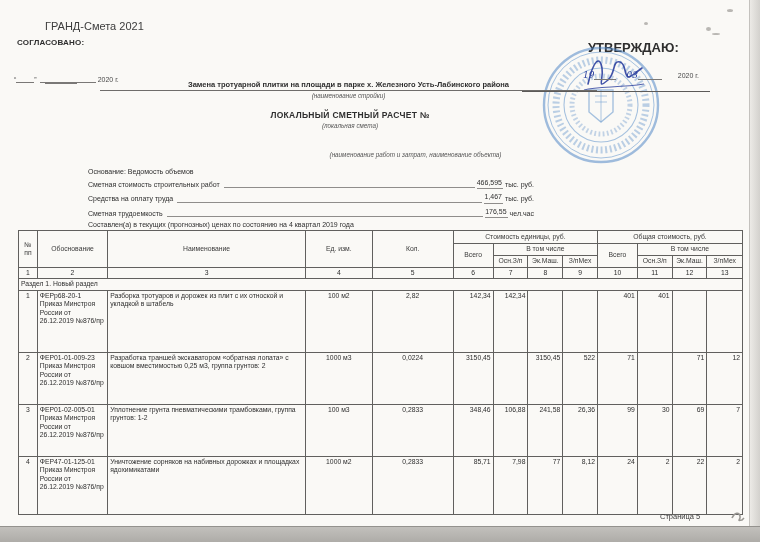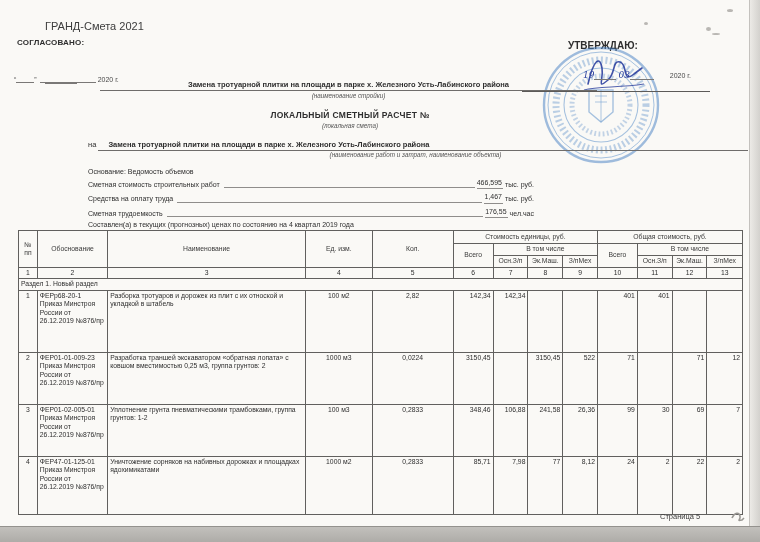--- a/index.html
+++ b/index.html
@@ -12,21 +12,21 @@
   .abs{position:absolute;}
   
   .edge-right{position:absolute;top:0;right:0;width:10px;height:542px;
     background:linear-gradient(to right,#eceae6,#d3d1cd);border-left:1px solid #c4c2be;}
   .edge-bottom{position:absolute;left:0;bottom:0;width:760px;height:15px;
     background:linear-gradient(to bottom,#c2c0bc,#aeaca8);border-top:1px solid #94928e;}
   .speck{position:absolute;background:#b9b7b3;border-radius:50%;}
   
   .app-title{left:45px;top:20px;font-size:11px;color:#3c3c3c;}
   .agreed{left:17px;top:38px;font-size:8px;font-weight:bold;letter-spacing:.2px;}
-  .approved{left:568px;top:40px;font-size:10px;font-weight:bold;}
+  .approved{left:588px;top:40px;font-size:13px;font-weight:bold;}
   .uline{border-bottom:1px solid #7a7876;display:inline-block;height:8px;vertical-align:bottom;}
   .dateline{font-size:7px;color:#4a4a4a;white-space:nowrap;}
   .hand{font-family:"DejaVu Serif", serif;font-style:italic;color:#2b3f9e;font-size:9px;}
   .proj-name{left:100px;top:80px;width:497px;text-align:center;font-size:7.5px;font-weight:bold;
     border-bottom:1px solid #6f6d6b;padding-bottom:1px;}
   .caption{font-size:6.3px;font-style:italic;color:#555;}
   .doc-title{left:0;top:110px;width:700px;text-align:center;font-size:8.5px;font-weight:bold;letter-spacing:.3px;}
   .doc-sub{left:0;top:122px;width:700px;text-align:center;}
   .obj-row{left:88px;top:140px;width:655px;font-size:7.5px;white-space:nowrap;}
   .obj-name{display:inline-block;width:640px;font-weight:bold;border-bottom:1px solid #6f6d6b;padding-bottom:1px;text-align:left;padding-left:10px;}
@@ -89,34 +89,30 @@
     </g>
   </svg>
 
   <svg class="abs sig" width="72" height="44" viewBox="0 0 72 44">
     <path d="M10 34 C 16 8, 22 6, 24 18 C 26 30, 18 40, 30 30 C 38 23, 34 10, 42 12 C 50 14, 44 34, 56 24 L 64 18" fill="none" stroke="#2b3f9e" stroke-width="1.6" stroke-linecap="round" opacity="0.9"></path>
     <path d="M6 40 C 20 36, 40 38, 66 34" fill="none" stroke="#2b3f9e" stroke-width="1.1" opacity="0.8"></path>
   </svg>
 
   <div class="abs rdate dateline">
     <span class="hand">19</span><span class="uline" style="width:22px;"></span>
-    <span class="hand" style="margin-left:0;">03</span><span class="uline" style="width:24px;"></span>
+    <span class="hand" style="margin-left:8px;">03</span><span class="uline" style="width:24px;"></span>
     <span style="margin-left:14px;">2020 г.</span>
   </div>
   <div class="abs longline"></div>
 
   <div class="abs proj-name">Замена тротуарной плитки на площади в парке х. Железного Усть-Лабинского района</div>
   <div class="abs caption" style="left:100px;top:92px;width:497px;text-align:center;">(наименование стройки)</div>
   <div class="abs doc-title">ЛОКАЛЬНЫЙ СМЕТНЫЙ РАСЧЕТ №</div>
   <div class="abs doc-sub caption">(локальная смета)</div>
 
-  <div class="abs obj-row">
-    <span>на</span>
-    <span class="obj-name">Замена тротуарной плитки на площади в парке х. Железного Усть-Лабинского района</span>
-  </div>
   <div class="abs obj-cap caption">(наименование работ и затрат, наименование объекта)</div>
 
   <div class="abs basis">
     <div>Основание: Ведомость объемов</div>
     <div class="basis-row">
       <span class="basis-label">Сметная стоимость строительных работ</span>
       <span class="fill"></span>
       <span class="basis-val">466,595</span>
       <span class="basis-unit">тыс. руб.</span>
     </div>

